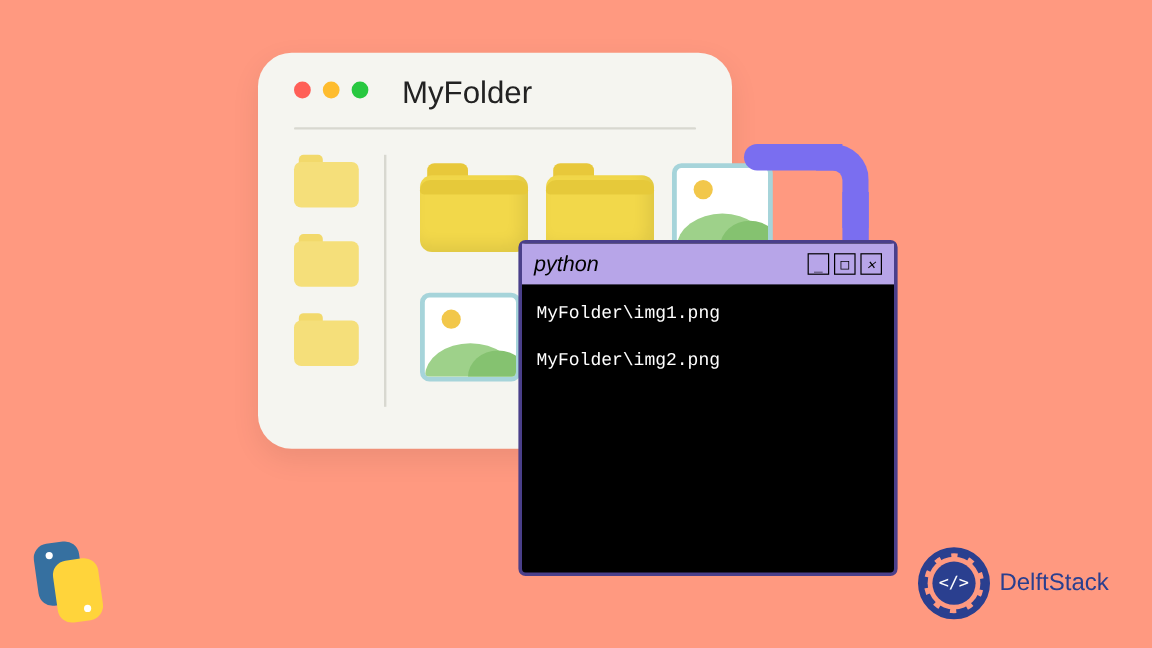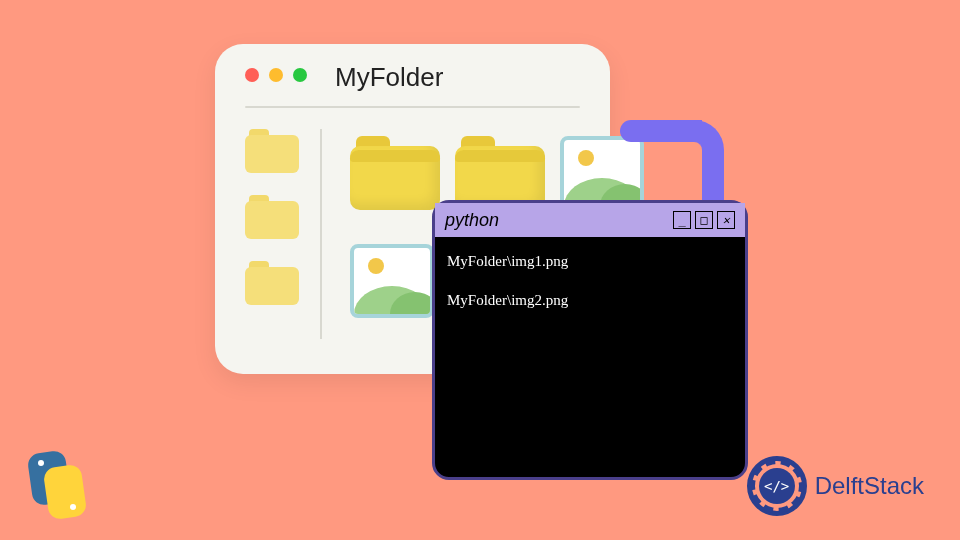--- a/index.html
+++ b/index.html
@@ -173,21 +173,21 @@
 
 
 .terminal {
   position: absolute;
   left: 432px;
   top: 200px;
   width: 316px;
   height: 280px;
   background: #000;
   border: 3px solid #4a3f8a;
-  border-radius: 17px;
+  border-radius: 6px;
 }
 .terminal .titlebar {
   height: 34px;
   background: #b7a5e8;
   display: flex;
   align-items: center;
   padding: 0 10px;
   font-style: italic;
   font-size: 18px;
   color: #000;
@@ -205,21 +205,21 @@
   border: 1.5px solid #000;
   display: flex;
   align-items: center;
   justify-content: center;
   font-size: 12px;
   line-height: 1;
 }
 .terminal .body {
   padding: 16px 12px;
   color: #fff;
-  font-family: Liberation Serif, serif;
+  font-family: Liberation Mono, monospace;
   font-size: 15px;
 }
 .terminal .body div {
   margin-bottom: 22px;
 }
 
 
 .arrow {
   position: absolute;
   left: 620px;
@@ -347,21 +347,21 @@
   background: #2a3f8f;
   border-radius: 50%;
   color: #fff;
   display: flex;
   align-items: center;
   justify-content: center;
   font-family: monospace;
   font-size: 14px;
 }
 .delft .txt {
-  font-size: 24px;
+  font-size: 20px;
   color: #2a3f8f;
   font-weight: 500;
 }
 </style>
 </head>
 <body>
 
 <div class="explorer">
   <div class="traffic">
     <span class="t-red"></span>

